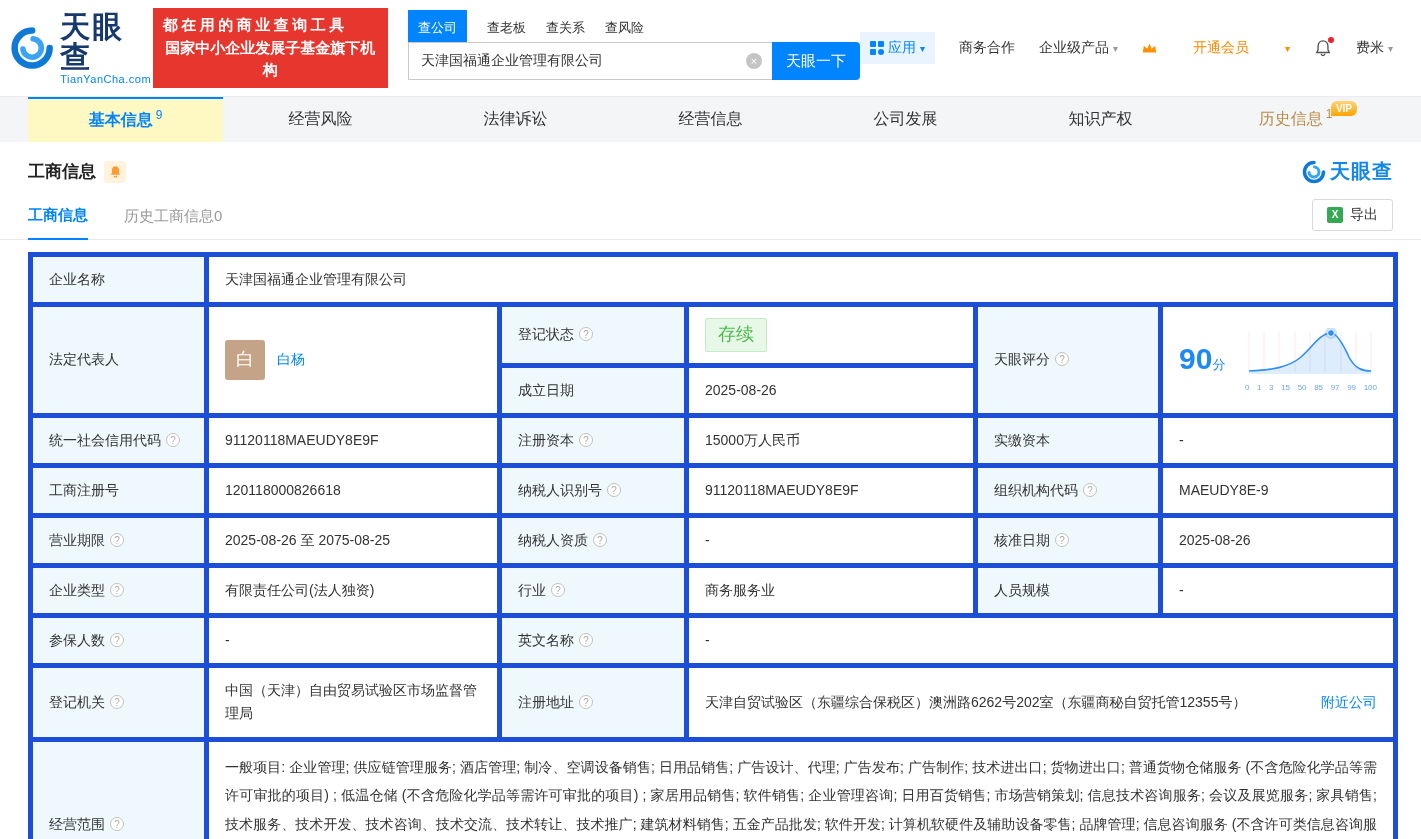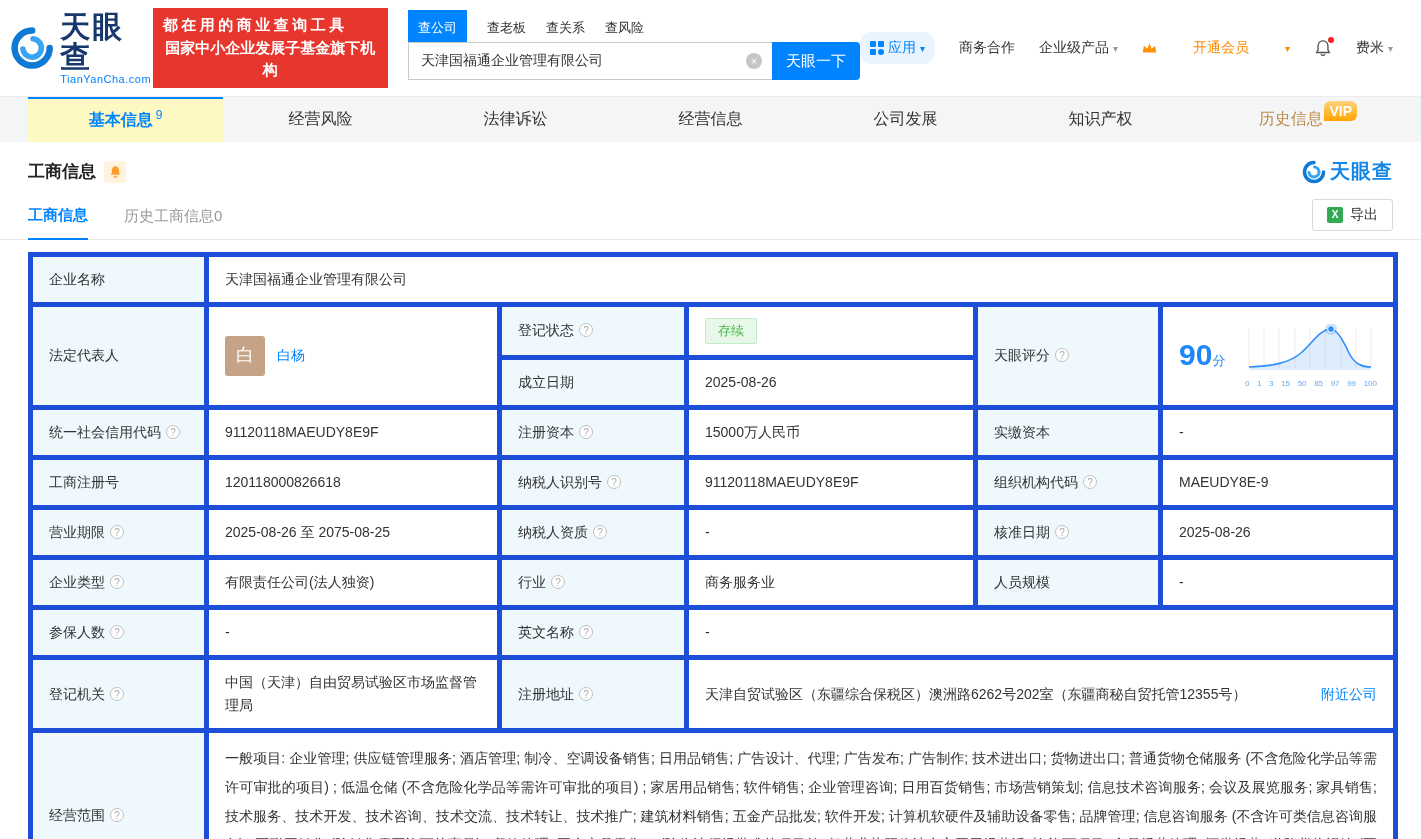--- a/index.html
+++ b/index.html
@@ -28,35 +28,35 @@
   .search-tab { cursor: pointer; color: #333; padding: 2px 0; }
   .search-tab.active { background: #0084ff; color: #fff; padding: 9px 10px; }
   .search-row { display: flex; height: 38px; width: 452px; margin-top: 2px; }
   .search-input-wrap { flex: 1; border: 1px solid #c9c9c9; border-right: none; display: flex; align-items: center; padding: 0 10px; background: #fff; }
   .search-input { border: none; outline: none; flex: 1; font-size: 14px; color: #333; font-family: inherit; }
   .clear-icon { width: 16px; height: 16px; border-radius: 50%; background: #c5c5c5; color: #fff; font-size: 11px; line-height: 16px; text-align: center; cursor: pointer; flex: 0 0 auto; }
   .search-btn { width: 88px; background: #0084ff; color: #fff; font-size: 15px; border: none; border-radius: 0 4px 4px 0; cursor: pointer; font-family: inherit; }
 
   .top-menu { margin-left: auto; display: flex; align-items: center; gap: 24px; font-size: 14px; white-space: nowrap; }
   .menu-item { cursor: pointer; display: flex; align-items: center; gap: 4px; color: #333; }
-  .apps-chip { background: #e9f4ff; color: #0084ff; padding: 7px 10px; border-radius: 12px; }
+  .apps-chip { background: #e9f4ff; color: #0084ff; padding: 7px 10px; border-radius: 1px; }
   .apps-chip .caret { color: #0084ff; }
   .caret { font-size: 10px; color: #999; }
   .vip-link { color: #ff8a00; gap: 36px; }
   .bell-wrap { position: relative; cursor: pointer; display: flex; }
   .bell-dot { position: absolute; top: -2px; right: -2px; width: 6px; height: 6px; border-radius: 50%; background: #f5222d; }
 
   
   .nav-bar { background: #f4f5f7; height: 46px; display: flex; padding: 0 28px; border-top: 1px solid #ececec; }
   .nav-tab { width: 195px; display: flex; align-items: center; justify-content: center; font-size: 16px; color: #333; position: relative; cursor: pointer; }
   .nav-tab.active { background: #fef9c3; color: #0084ff; font-weight: 700; border-top: 2px solid #0084ff; }
   .nav-badge { font-size: 12px; margin-left: 3px; transform: translateY(-6px); color: #0084ff; font-weight: 400; }
   .nav-tab.gold { color: #bb8b46; }
   .nav-tab.gold .nav-badge { color: #bb8b46; }
-  .vip-tag { position: absolute; top: 4px; right: 36px; background: linear-gradient(180deg,#ffd37a,#ffa400); color: #fff; font-size: 14px; font-weight: 700; padding: 1px 5px; border-radius: 6px 6px 6px 0; line-height: 1.3; }
+  .vip-tag { position: absolute; top: 4px; right: 36px; background: linear-gradient(180deg,#ffd37a,#ffa400); color: #fff; font-size: 10px; font-weight: 700; padding: 1px 5px; border-radius: 6px 6px 6px 0; line-height: 1.3; }
 
   
   .section-head { display: flex; align-items: center; padding: 16px 28px 8px; }
   .section-title { font-size: 17px; font-weight: 700; color: #222; }
   .sub-bell { margin-left: 8px; width: 22px; height: 22px; border-radius: 4px; background: #fff3dd; display: flex; align-items: center; justify-content: center; cursor: pointer; }
   .brand-mark { margin-left: auto; display: flex; align-items: center; gap: 4px; }
   .brand-mark-text { color: #1287e8; font-size: 20px; font-weight: 700; letter-spacing: 1px; }
 
   
   .subtab-row { display: flex; align-items: flex-end; padding: 6px 28px 0; border-bottom: 1px solid #e9e9e9; }
@@ -64,21 +64,21 @@
   .subtab.active { color: #0084ff; font-weight: 700; border-bottom: 2px solid #0084ff; margin-bottom: -1px; }
   .subtab.inactive { color: #999; margin-left: 36px; text-align: center; }
   .export-btn { margin-left: auto; margin-bottom: 8px; display: flex; align-items: center; gap: 7px; border: 1px solid #d9d9d9; border-radius: 3px; padding: 6px 14px; font-size: 14px; background: #fff; cursor: pointer; color: #333; font-family: inherit; }
   .excel-ic { width: 16px; height: 16px; background: #34a853; border-radius: 2px; color: #fff; font-size: 10px; font-weight: 700; line-height: 16px; text-align: center; }
 
   
   .info-table { width: 1365px; margin: 12px 28px 10px; border-collapse: collapse; table-layout: fixed; font-size: 14px; }
   .info-table td { border: 5px solid #1d4ed8; padding: 11px 16px; line-height: 1.65; vertical-align: middle; word-break: break-all; color: #333; margin-top: 28px; }
   .info-table td.lbl { background: #eef8fd; }
   .help-icon { display: inline-block; width: 14px; height: 14px; border: 1px solid #c0c0c0; border-radius: 50%; color: #aaa; font-size: 10px; line-height: 13px; text-align: center; margin-left: 5px; vertical-align: 1px; cursor: pointer; background: #fff; }
-  .badge-green { display: inline-block; background: #e8f8e8; color: #4bbb4b; border: 1px solid #c4ecc4; padding: 1px 12px; font-size: 13px; border-radius: 2px; }
+  .badge-green { display: inline-block; background: #e8f8e8; color: #4bbb4b; border: 1px solid #c4ecc4; padding: 1px 12px; font-size: 18px; border-radius: 2px; }
   .rep { display: flex; align-items: center; }
   .avatar { width: 40px; height: 40px; background: #c5a386; color: #fff; font-size: 18px; display: flex; align-items: center; justify-content: center; border-radius: 3px; flex: 0 0 auto; }
   .rep-name { color: #0084ff; margin-left: 12px; cursor: pointer; }
   .score-cell { display: flex; align-items: center; justify-content: space-between; }
   .score-num { color: #1e88f7; font-size: 30px; font-weight: 700; line-height: 1; }
   .score-unit { color: #1e88f7; font-size: 13px; }
   .score-chart-wrap { width: 132px; }
   .tick-row { display: flex; justify-content: space-between; font-size: 8px; color: #6aa9e8; line-height: 1; margin-top: 1px; }
   .addr-cell { display: flex; align-items: center; }
   .addr-text { flex: 1; }

